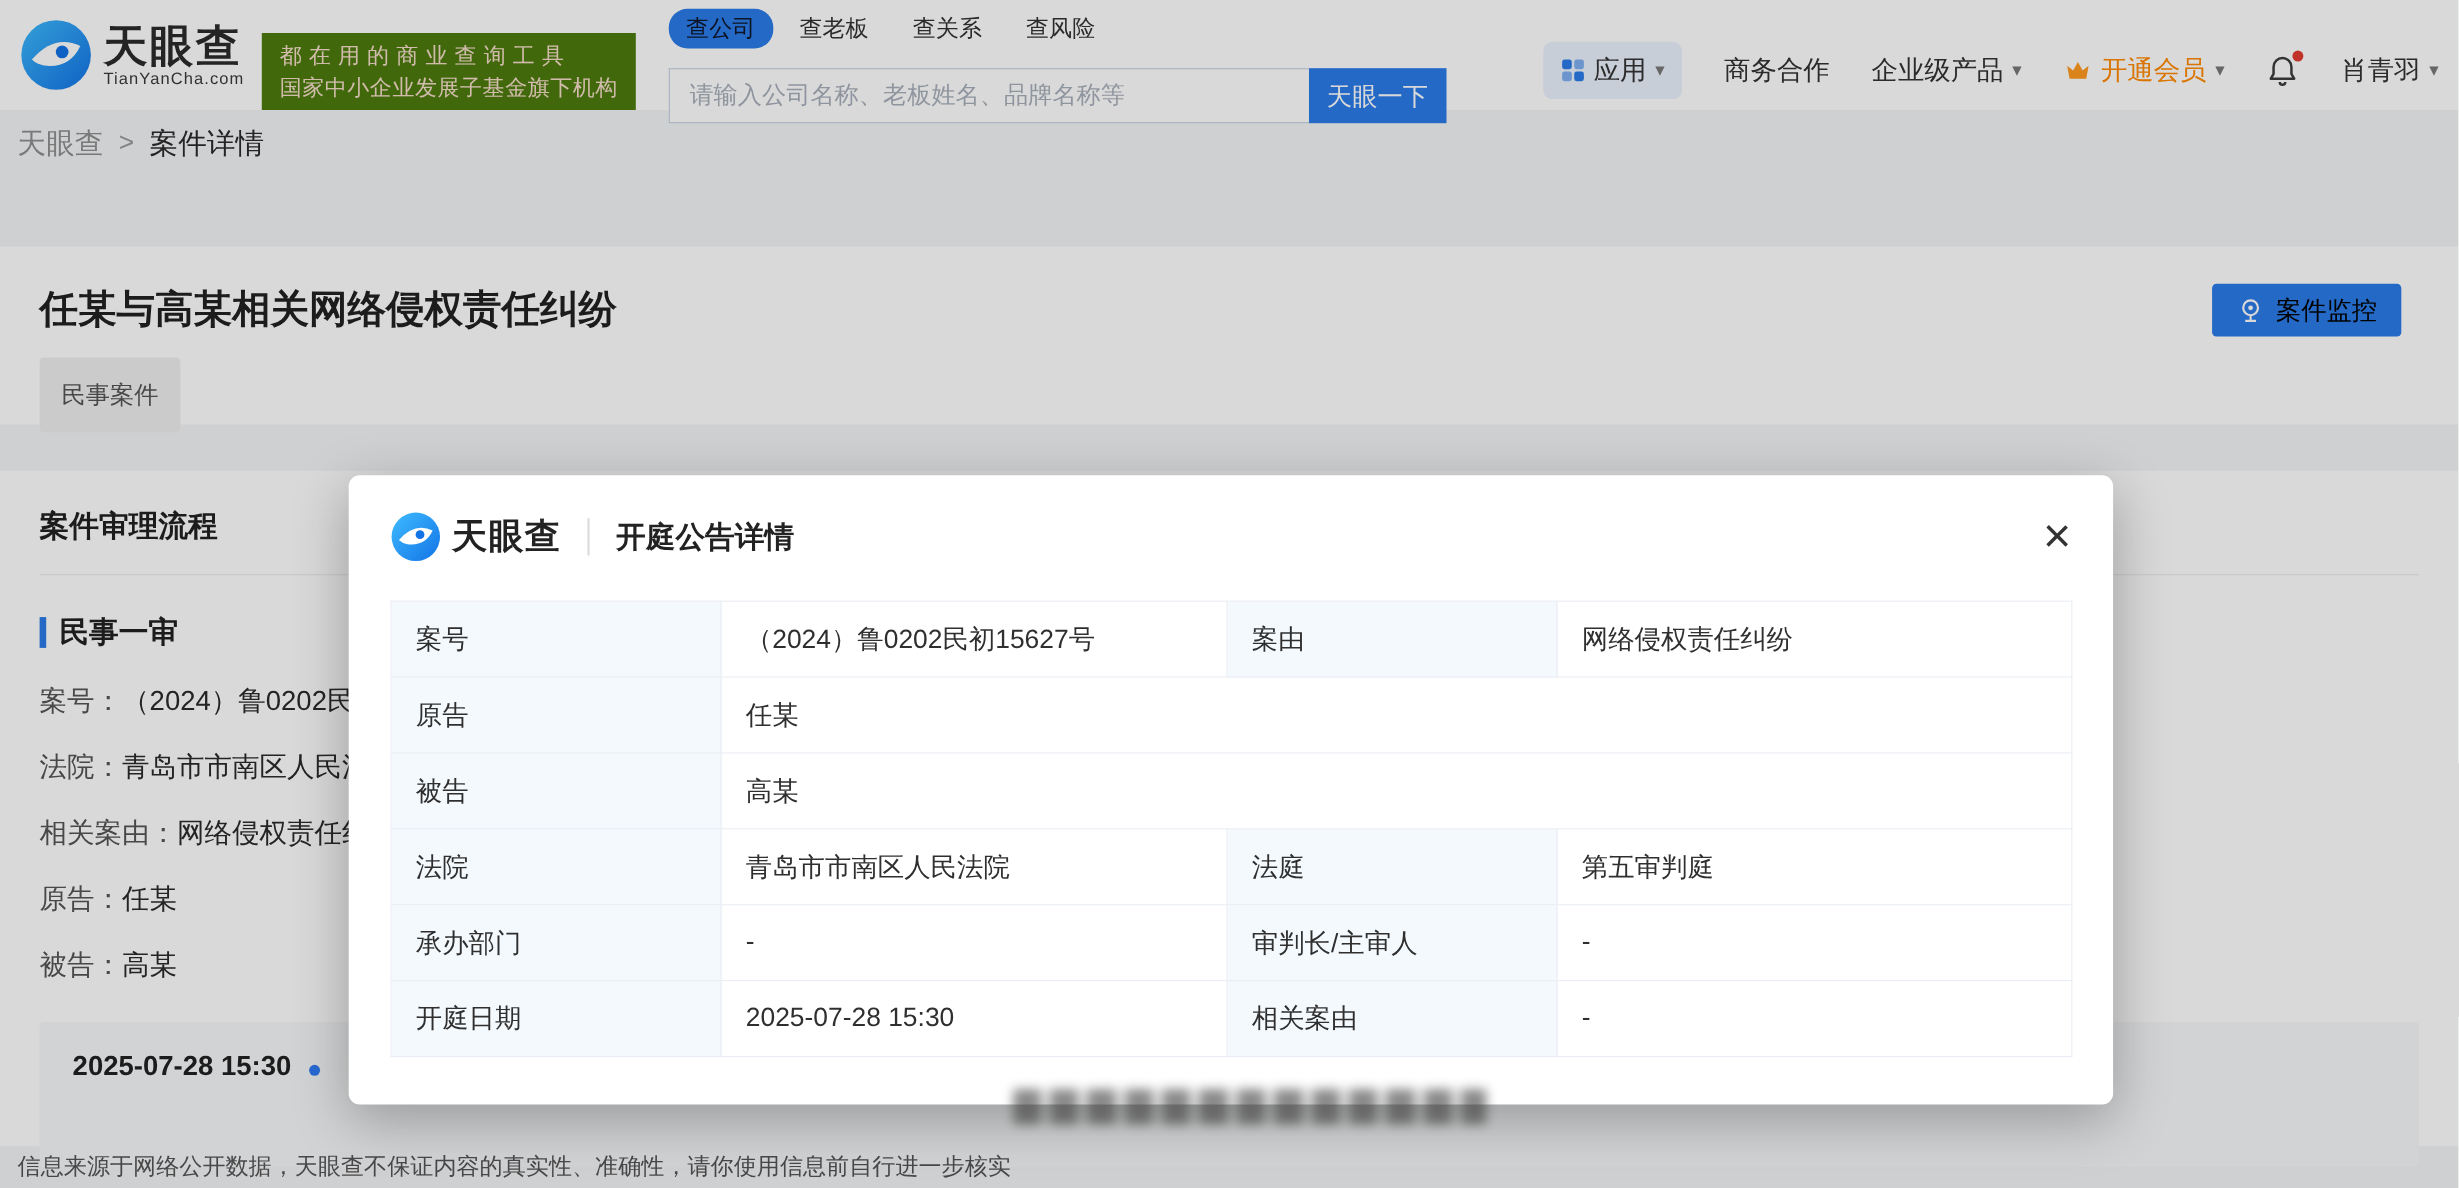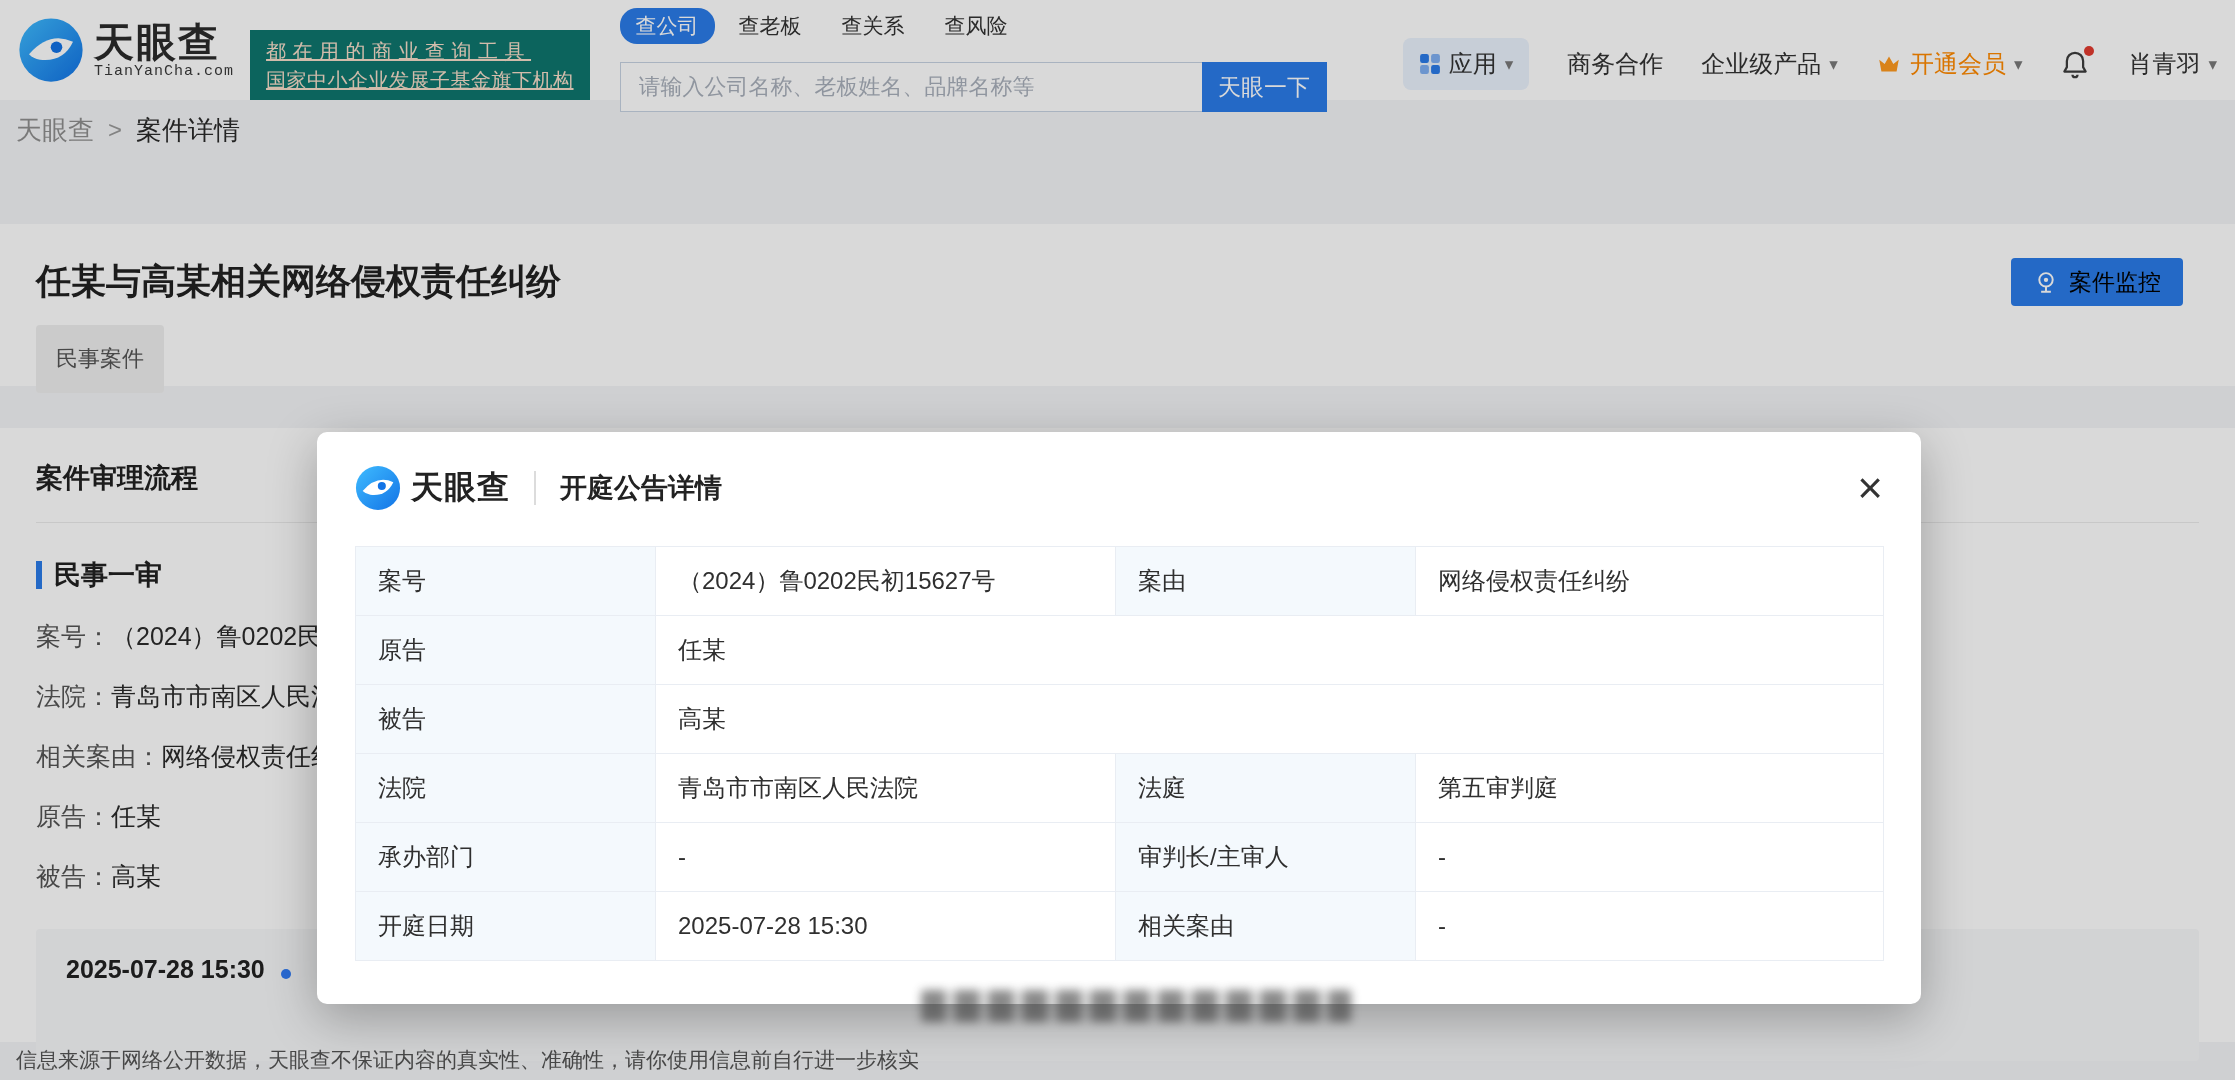--- a/index.html
+++ b/index.html
@@ -5,29 +5,29 @@
   * { margin:0; padding:0; box-sizing:border-box; }
   html,body { width:2235px; height:1080px; }
   body { font-family:"Liberation Sans","DejaVu Sans",sans-serif; color:#333; }
   .screen { position:relative; width:2235px; height:1080px; background:#f4f5f7; overflow:hidden; }
 
   
   .topbar { position:absolute; top:0; left:0; right:0; height:100px; background:#fff; display:flex; padding:0 18px; }
   .logo { display:flex; align-items:center; gap:10px; margin-top:14px; height:72px; }
   .logo svg { width:66px; height:66px; }
   .logo-txt .brand { font-size:40px; font-weight:bold; color:#2b2b2b; letter-spacing:2px; line-height:1.05; }
-  .logo-txt .domain { font-size:15px; color:#3a3a3a; letter-spacing:1px;font-family:Liberation Mono, monospace; }
-  .badge { margin:30px 0 0 16px; background:#0f766e; color:#f6ddc9; padding:7px 16px; line-height:1.45;text-decoration:underline; }
+  .logo-txt .domain { font-size:15px; color:#3a3a3a; letter-spacing:1px; }
+  .badge { margin:30px 0 0 16px; background:#4d7c0f; color:#f6ddc9; padding:7px 16px; line-height:1.45; }
   .badge .b1 { font-size:20px; letter-spacing:6.5px; }
   .badge .b2 { font-size:20px; letter-spacing:0.5px; }
 
   .search-wrap { margin-left:30px; margin-top:8px; display:flex; flex-direction:column; }
   .tabs { display:flex; align-items:center; gap:8px; height:36px; }
   .tab { font-size:21px; color:#333; padding:4px 16px; cursor:pointer; }
-  .tab.active { background:#2b7ce9; color:#ffffff;border-radius:17px; }
+  .tab.active { background:#2b7ce9; color:#0f172a;border-radius:17px; }
   .search-row { display:flex; margin-top:18px; }
   .search-input { width:582px; height:50px; border:1px solid #c7d3e2; border-right:none; background:#fff; padding:0 18px; font-size:22px; color:#333; outline:none; font-family:inherit; }
   .search-input::placeholder { color:#a9b0bb; }
   .search-btn { width:125px; height:50px; background:#2b7ce9; color:#fff; border:none; font-size:23px; cursor:pointer; font-family:inherit; }
 
   .nav { margin-left:auto; margin-top:36px; display:flex; align-items:center; gap:38px; height:56px; }
   .nav-item { display:flex; align-items:center; gap:8px; font-size:24px; color:#333; cursor:pointer; white-space:nowrap; }
   .apps-pill { background:#eaf2fd; border-radius:8px; padding:10px 16px; }
   .grid-icon svg { width:22px; height:22px; display:block; }
   .caret { font-size:17px; color:#7a7a7a; }

